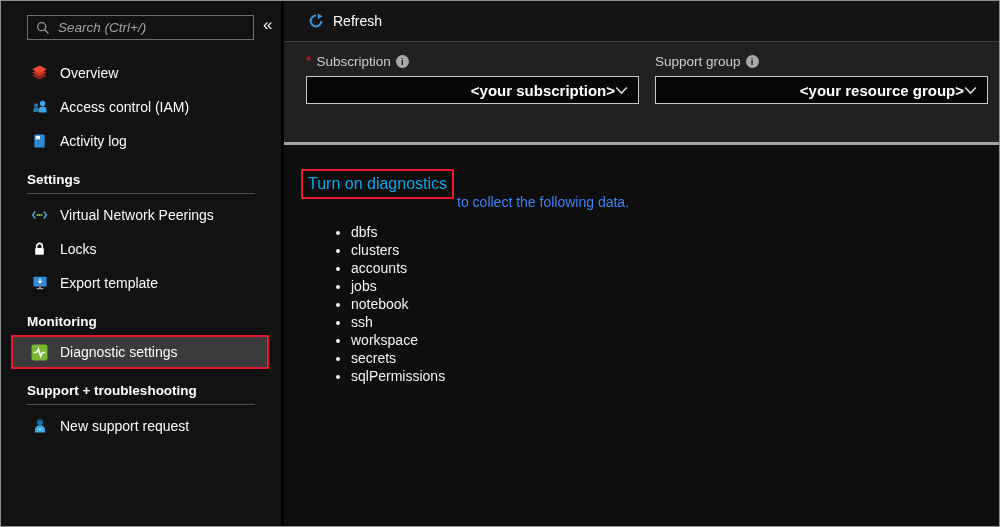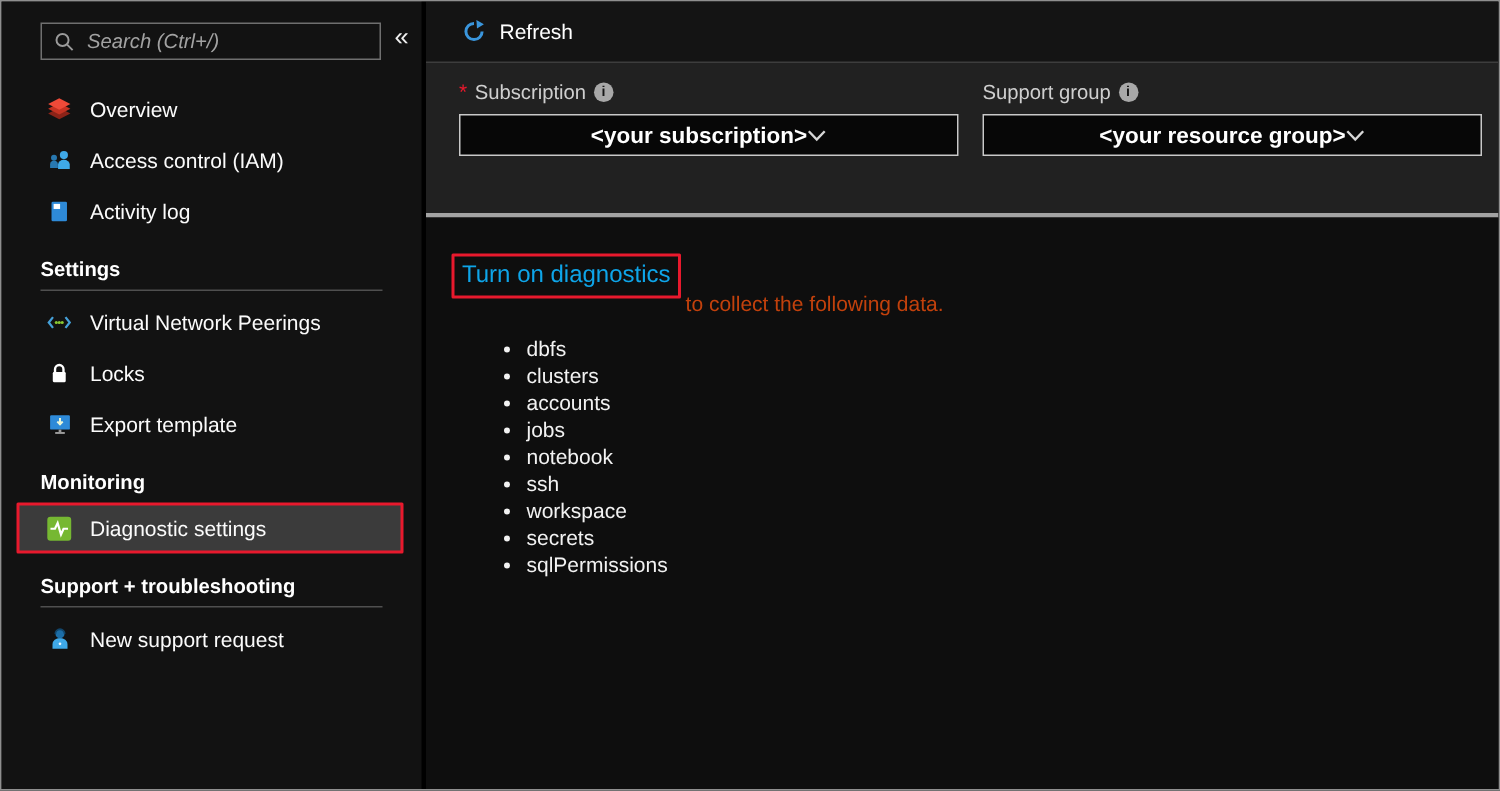--- a/index.html
+++ b/index.html
@@ -22,26 +22,26 @@
 
   
   .main { flex:1; display:flex; flex-direction:column; background:#0e0e0e; min-width:0; }
   .toolbar { height:41px; flex:none; display:flex; align-items:center; padding-left:24px; background:#141414; border-bottom:1px solid #3d3d3d; }
   .refresh-btn { display:flex; align-items:flex-start; gap:9px; color:#ffffff; font-size:14px; cursor:pointer; }
   .filters { flex:none; background:#212121; display:flex; gap:16px; padding:10px 11px 38px 22px; border-bottom:3px solid #a3a3a3; }
   .filter-col { flex:1; min-width:0; }
   .filter-label { display:flex; align-items:center; gap:5px; color:#cfcfcf; font-size:13.5px; margin-bottom:6px; height:18px; }
   .req { color:#e8192d; font-size:14px; }
   .info-dot { width:13px; height:13px; border-radius:50%; background:#a8a8a8; color:#161616; font-size:9.5px; font-weight:bold; font-style:normal; display:inline-flex; align-items:center; justify-content:center; cursor:pointer; }
-  .dropdown { height:26px; border:1px solid #c9c9c9; background:#070707; color:#fff; display:flex; align-items:center; justify-content:center; padding:13px 10px; font-size:15px; font-weight:bold; cursor:pointer; }
+  .dropdown { height:26px; border:1px solid #c9c9c9; background:#070707; color:#fff; display:flex; align-items:center; justify-content:flex-end; padding:13px 10px; font-size:15px; font-weight:bold; cursor:pointer; }
   .content { flex:1; padding:13px 20px 0 17px; background:#0e0e0e; }
   .lead-line { display:flex; align-items:center; }
   .annotated-link { border:2px solid #e8192d; padding:4px 5px; display:inline-block; border-radius:1px; }
   .annotated-link a { color:#0ea5e9; font-size:16px; text-decoration:none; cursor:pointer; }
-  .lead-rest { color:#c2410c; font-size:14px; margin-left:3px;margin-top:36px; }
+  .lead-rest { color:#3b82f6; font-size:14px; margin-left:3px;margin-top:36px; }
   .data-list { margin:13px 0 0 0; padding-left:50px; list-style:disc; }
   .data-list li { color:#f2f2f2; font-size:14px; line-height:18px; }
   svg { display:block; }
 </style>
 </head>
 <body>
 
 <div class="screen">
 
   <aside class="sidebar">

